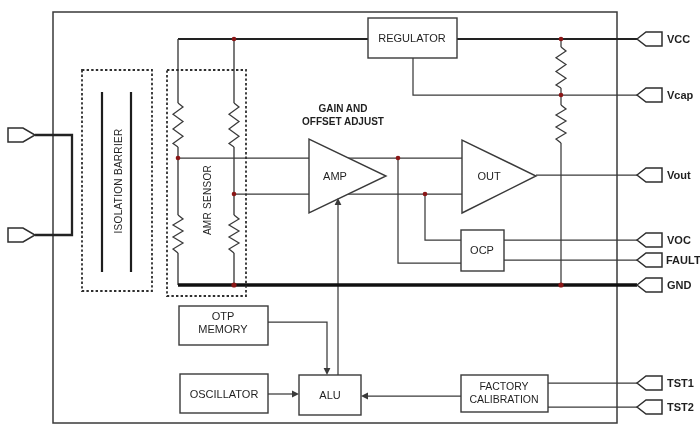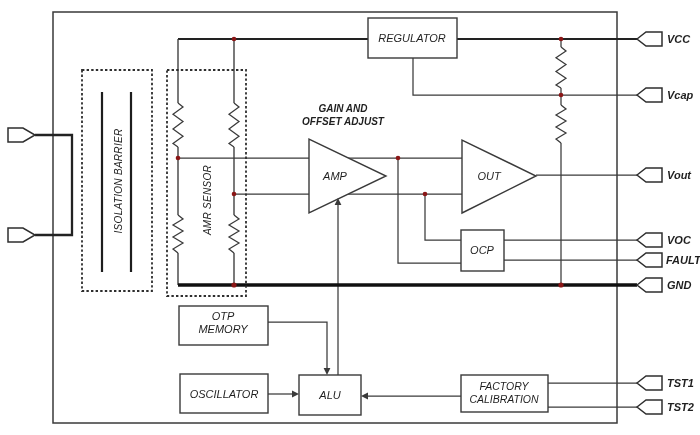--- a/index.html
+++ b/index.html
@@ -1,16 +1,16 @@
 <!DOCTYPE html>
 <html style="--line: #3a3a3a; --dot: #8a1616; --text: #1f1f1f; --bg: #ffffff;"><head>
 <meta charset="utf-8">
 <style>
   html,body{margin:0;padding:0;background:#fff;}
-  .stage{position:relative;width:700px;height:435px;background:var(--bg,#fff);overflow:hidden;font-style:italic;}
+  .stage{position:relative;width:700px;height:435px;background:var(--bg,#fff);overflow:hidden;}
   svg{display:block;}
   .wire{fill:none;stroke:var(--line,#3a3a3a);stroke-width:1.25;}
   .wire-med{fill:none;stroke:var(--line,#3a3a3a);stroke-width:1.35;}
   .wire-thick{fill:none;stroke:#222;stroke-width:2.1;}
   .wire-loop{fill:none;stroke:#222;stroke-width:2.3;}
   .wire-gnd{fill:none;stroke:#101010;stroke-width:3.4;}
   .res{fill:none;stroke:var(--line,#3a3a3a);stroke-width:1.25;stroke-linejoin:miter;}
   .box{fill:#fff;stroke:var(--line,#3a3a3a);stroke-width:1.4;}
   .tri{fill:#fff;stroke:var(--line,#3a3a3a);stroke-width:1.4;stroke-linejoin:miter;}
   .dashed{fill:none;stroke:#2e2e2e;stroke-width:1.8;stroke-dasharray:2.4 2.2;}

